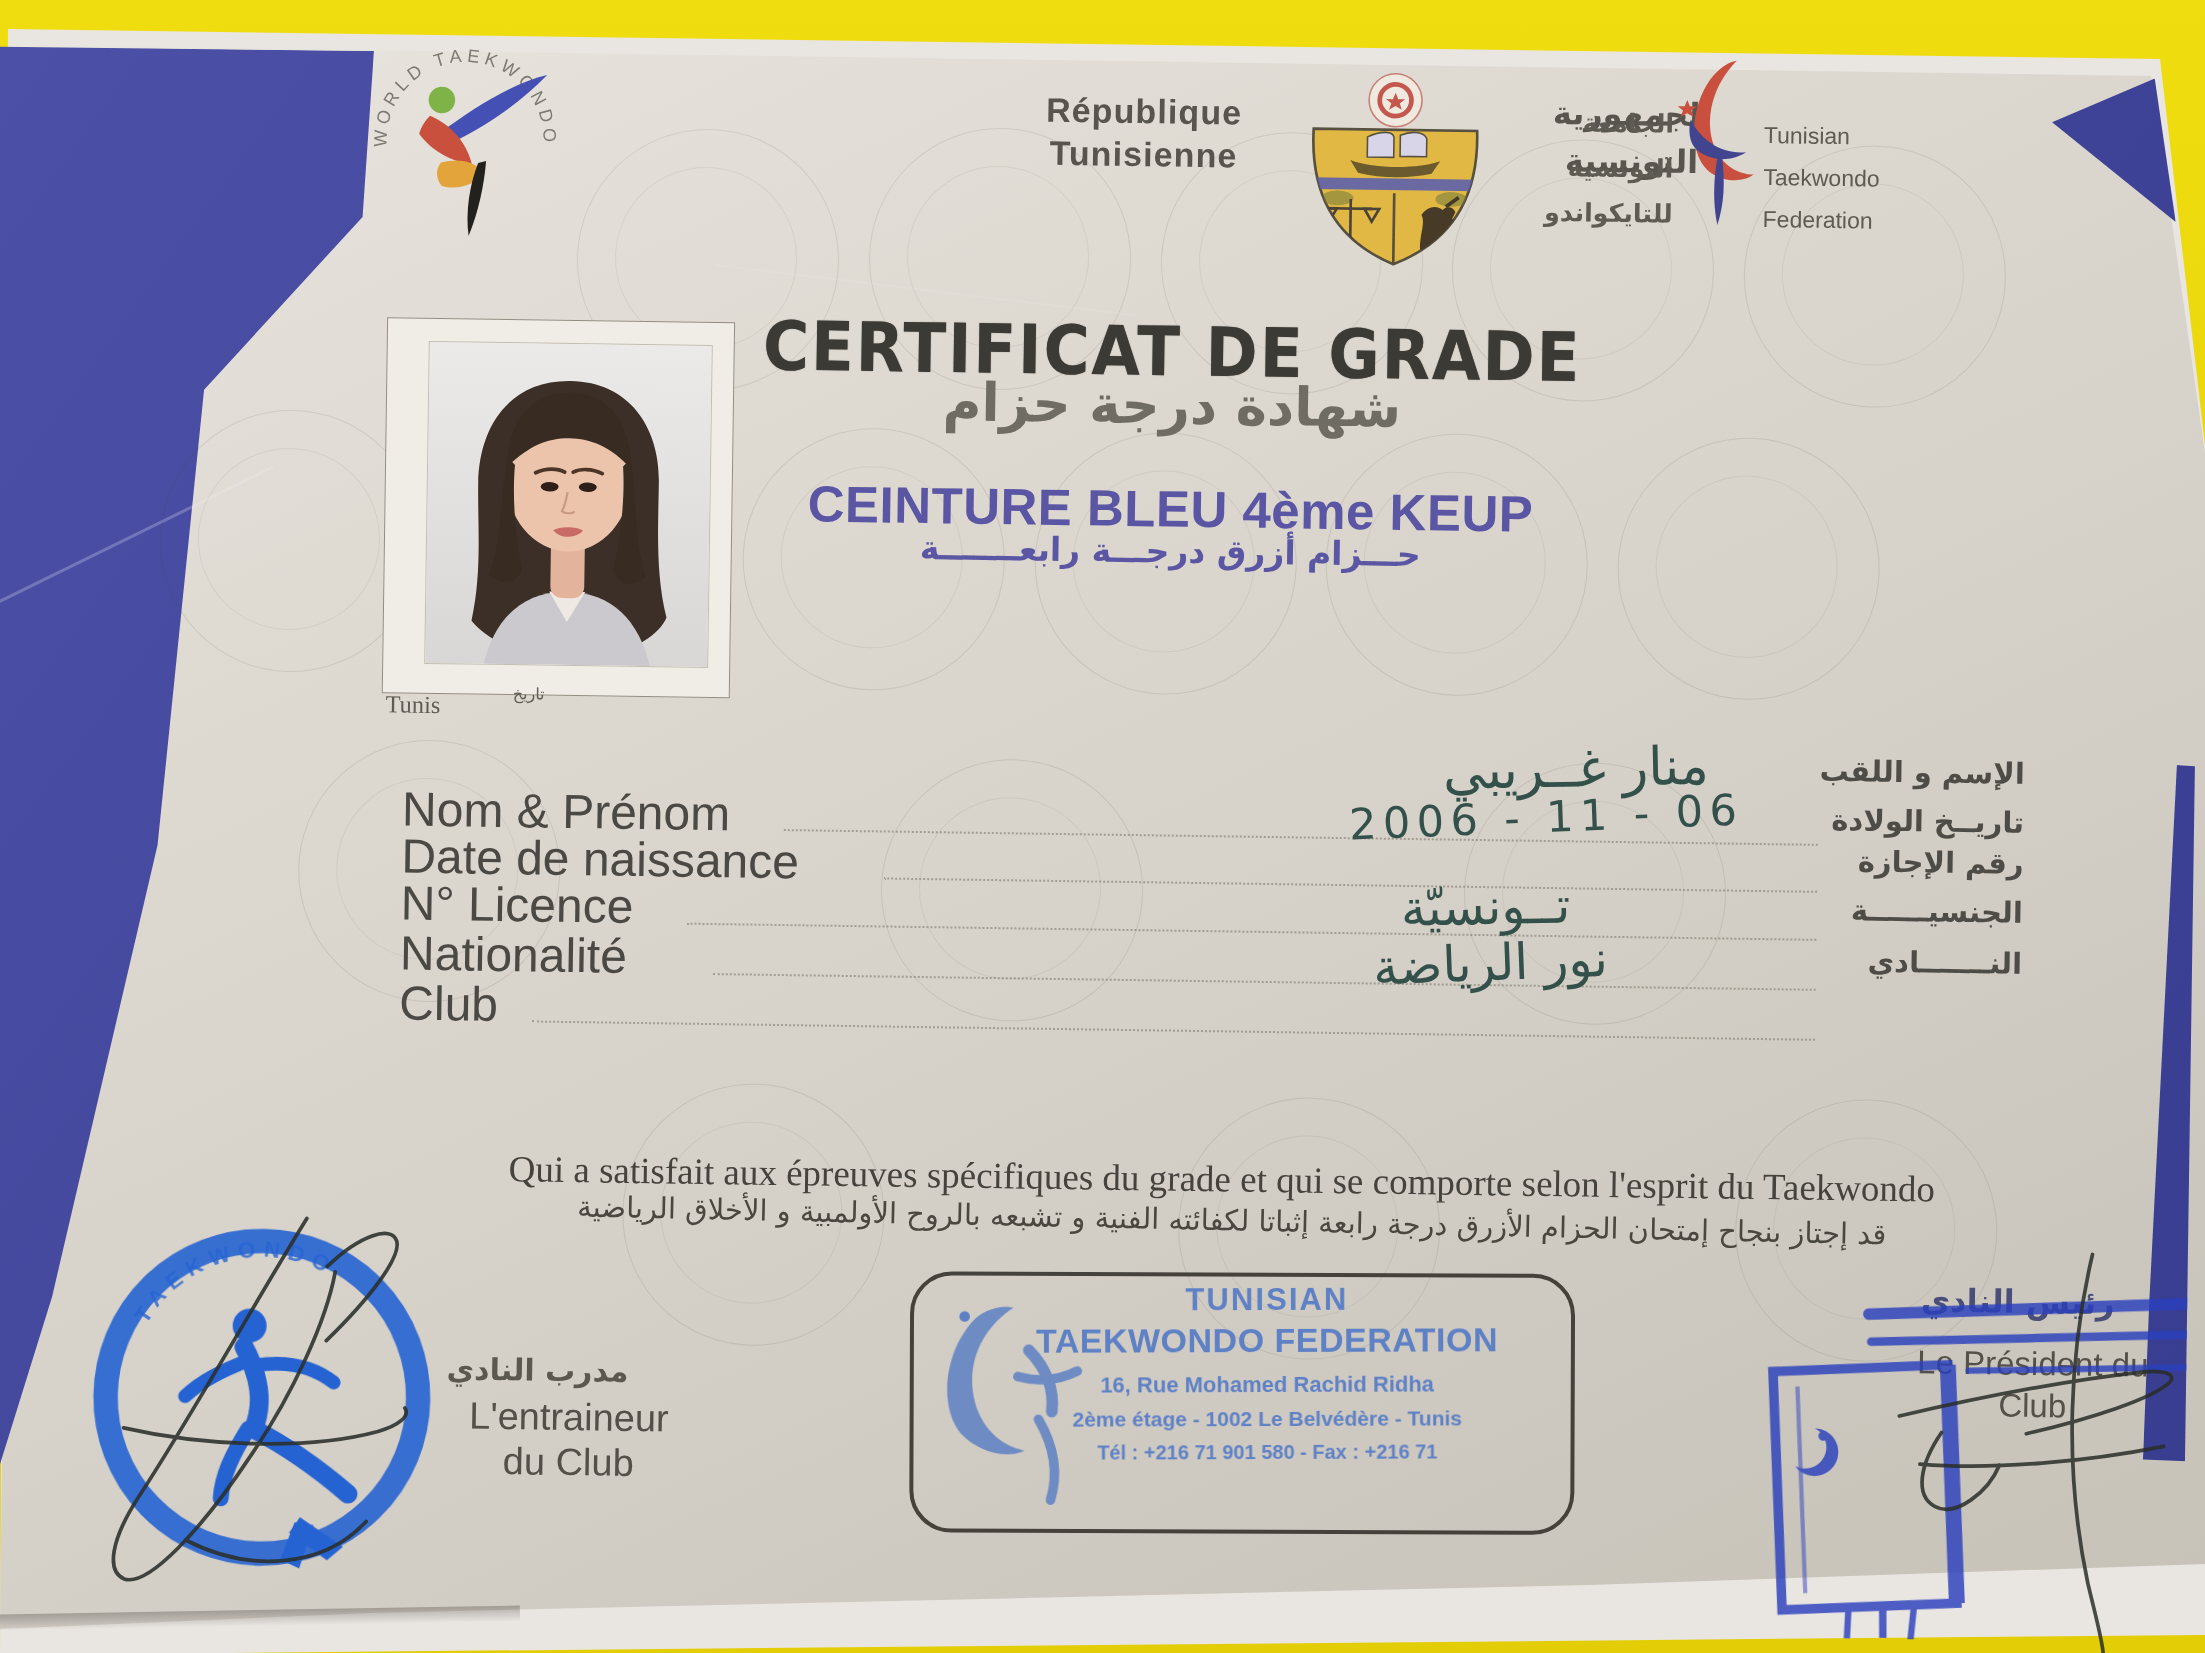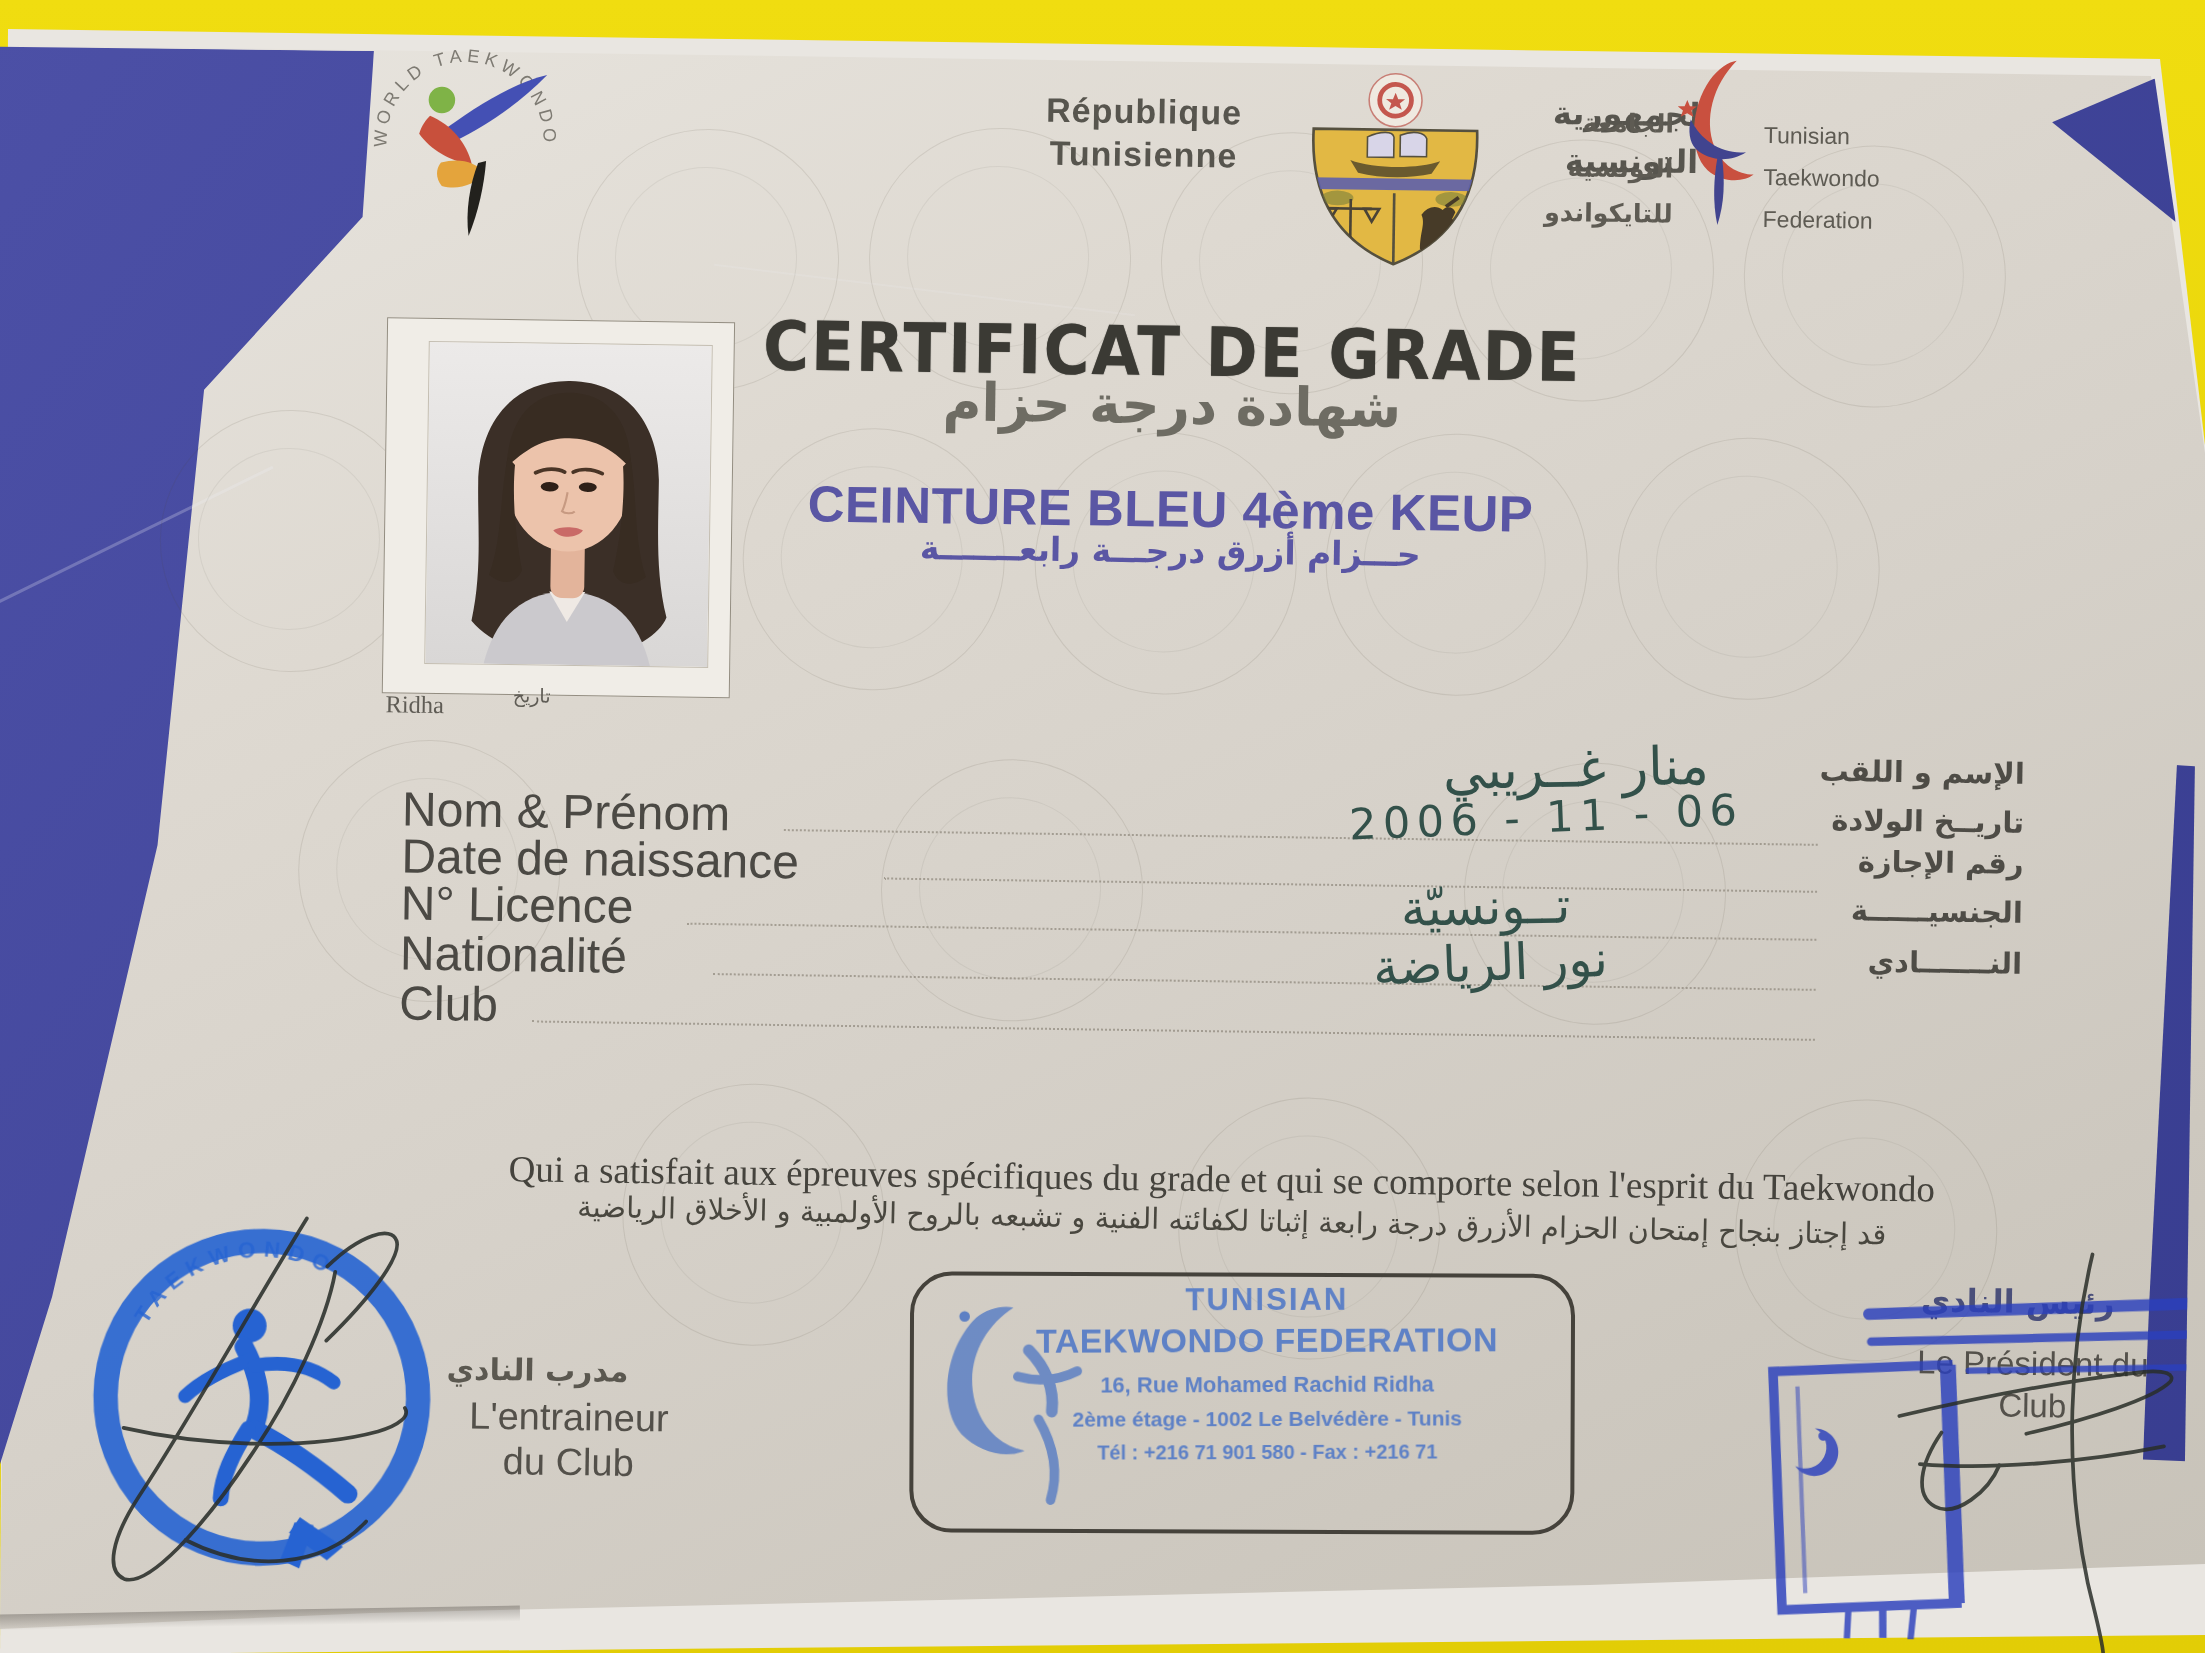--- a/index.html
+++ b/index.html
@@ -46,21 +46,21 @@
   .belt-fr{left:753px;top:463px;width:848px;text-align:center;font-size:51px;font-weight:700;
            letter-spacing:0.5px;color:#5a56a4;}
   .belt-ar{left:785px;top:515px;width:785px;text-align:center;font-family:"DejaVu Sans",sans-serif;
            font-size:33px;font-weight:700;color:#5a56a4;}
   
   #photo-frame{left:391px;top:312px;width:346px;height:374px;background:#f0ede7;
                border:1.6px solid #938d81;}
   #photo-frame .photo{position:absolute;left:41px;top:22px;width:282px;height:321px;
                border:0.5px solid #c4beb2;overflow:hidden;}
   .date-fr{left:395px;top:685px;font-family:"Liberation Serif",serif;font-size:24.4px;color:#5f5c55;}
-  .date-ar{left:522px;top:677px;font-family:"DejaVu Sans",sans-serif;font-size:19px;color:#5f5c55;}
+  .date-ar{left:522px;top:677px;font-family:"DejaVu Sans",sans-serif;font-size:16px;color:#5f5c55;}
   
   .flabel{left:413px;font-size:48px;color:#4b4944;}
   .dotline{border-bottom:2.1px dotted rgba(120,113,100,.55);height:0;}
   .alabel{left:1749px;width:286px;text-align:right;font-family:"DejaVu Sans",sans-serif;
           font-size:29px;font-weight:700;color:#4e4c46;}
   .hand{font-family:"DejaVu Sans",sans-serif;color:#33514a;}
   
   .statement-fr{left:366px;top:1140px;width:1744px;text-align:center;font-family:"Liberation Serif",serif;
                 font-size:37px;color:#45433d;white-space:nowrap;}
   .statement-ar{left:403px;top:1186px;width:1691px;text-align:center;direction:rtl;
@@ -214,21 +214,21 @@
           <path d="M382,215 C396,290 390,370 414,438 C384,462 360,450 352,428 C368,352 372,280 368,230 Z" fill="#382c22"></path>
           <path d="M203,244 C223,234 245,235 258,242" stroke="#4a3526" stroke-width="7" fill="none" stroke-linecap="round"></path>
           <path d="M274,242 C287,235 309,234 329,244" stroke="#4a3526" stroke-width="7" fill="none" stroke-linecap="round"></path>
           <ellipse cx="230" cy="270" rx="17" ry="9" fill="#2e2018"></ellipse>
           <ellipse cx="302" cy="270" rx="17" ry="9" fill="#2e2018"></ellipse>
           <path d="M264,280 C261,298 258,308 254,316 C259,321 273,321 278,316" stroke="#c79a82" stroke-width="4" fill="none"></path>
           <path d="M238,352 C250,344 282,344 294,352 C282,368 250,368 238,352 Z" fill="#c96a67"></path>
         </svg>
       </div>
     </div>
-    <div class="abs date-fr">Ridha</div>
+    <div class="abs date-fr">Tunis</div>
     <div class="abs date-ar">تاريخ</div>
 
     <div class="abs flabel" style="top:776px;">Nom &amp; Prénom</div>
     <div class="abs flabel" style="top:823px;">Date de naissance</div>
     <div class="abs flabel" style="top:870px;">N° Licence</div>
     <div class="abs flabel" style="top:920px;">Nationalité</div>
     <div class="abs flabel" style="top:970px;">Club</div>
 
     <div class="abs dotline" style="left:795px;top:818px;width:1034px;"></div>
     <div class="abs dotline" style="left:896px;top:865px;width:933px;"></div>

